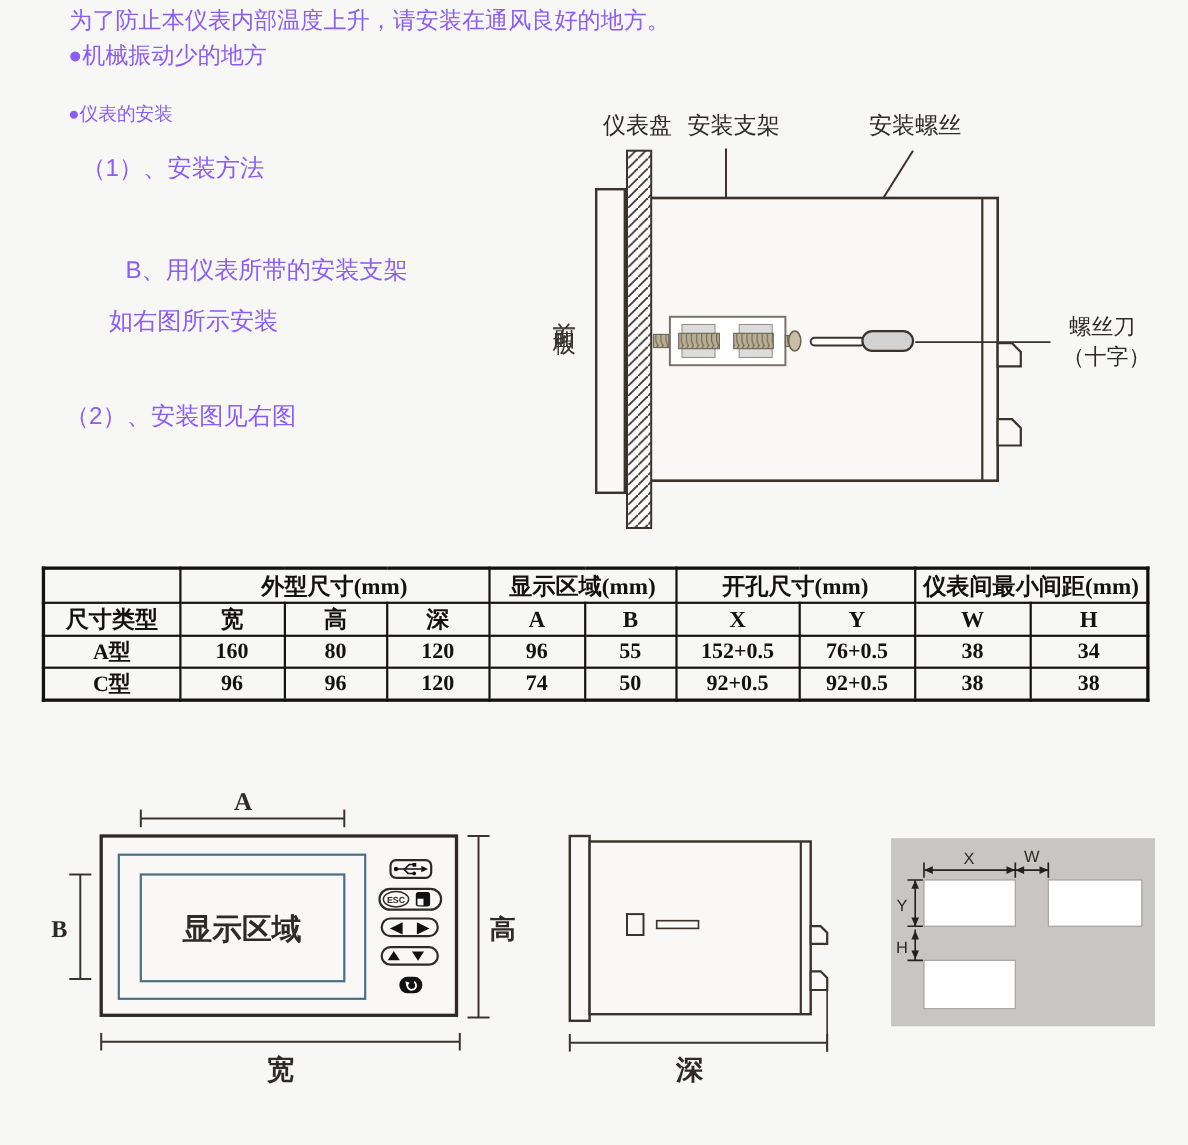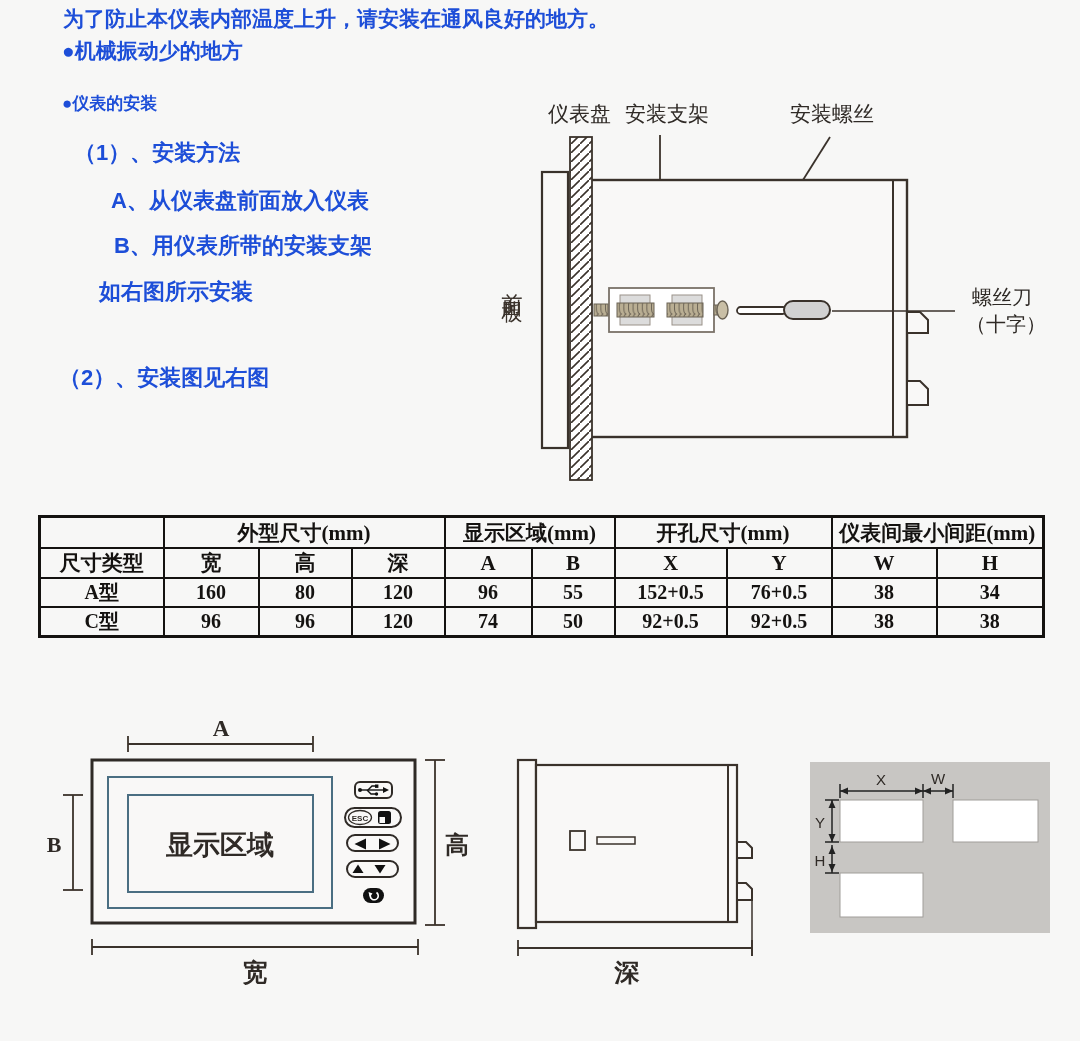--- a/index.html
+++ b/index.html
@@ -1,18 +1,18 @@
 <!DOCTYPE html>
 <html><head>
 <meta charset="utf-8">
 <style>
   html,body{margin:0;padding:0;background:#f7f7f6;}
   .page{position:relative;width:1080px;height:1041px;background:#f7f7f6;overflow:hidden;
         font-family:"Liberation Sans",sans-serif;color:#1a1a1a;}
-  .ins{position:absolute;white-space:nowrap;font-weight:700;color:#1d4ed8;line-height:1.15;}
+  .ins{position:absolute;white-space:nowrap;font-weight:400;color:#8b5cf6;line-height:1.15;}
   .svgwrap{position:absolute;}
   .vtext{position:absolute;left:498px;top:276px;writing-mode:vertical-rl;text-orientation:upright;
          font-size:21px;letter-spacing:5px;color:#3a322b;font-weight:400;}
   table.dim{position:absolute;left:38px;top:515px;width:1004px;border-collapse:collapse;table-layout:fixed;
             font-family:"Liberation Serif",serif;font-weight:700;color:#141210;}
   table.dim{border:3px solid #141210;padding-left:21px;}
   table.dim td{border:2px solid #141210;text-align:center;vertical-align:middle;padding:0;}
   td.grp{height:29px;font-size:21px;}
   td.colh{height:28px;font-size:21px;}
   td.val{height:26px;font-size:20px;}
@@ -21,21 +21,20 @@
 </style>
 </head>
 <body>
 
 <div class="page">
 
   <div class="ins" style="left:63px;top:7px;font-size:21px;">为了防止本仪表内部温度上升，请安装在通风良好的地方。</div>
   <div class="ins" style="left:62px;top:39px;font-size:21px;">●机械振动少的地方</div>
   <div class="ins" style="left:62px;top:94px;font-size:17px;">●仪表的安装</div>
   <div class="ins" style="left:74px;top:140px;font-size:22px;">（1）、安装方法</div>
-  <div class="ins" style="left:111px;top:188px;font-size:22px;">A、从仪表盘前面放入仪表</div>
   <div class="ins" style="left:114px;top:233px;font-size:22px;">B、用仪表所带的安装支架</div>
   <div class="ins" style="left:99px;top:279px;font-size:22px;">如右图所示安装</div>
   <div class="ins" style="left:59px;top:365px;font-size:22px;">（2）、安装图见右图</div>
 
   <div class="vtext">前面板</div>
 
   <div class="svgwrap" style="left:490px;top:90px;">
   <svg width="592" height="412" viewBox="0 0 592 412">
     <defs>
       <pattern id="hatch" width="9" height="9" patternUnits="userSpaceOnUse">

